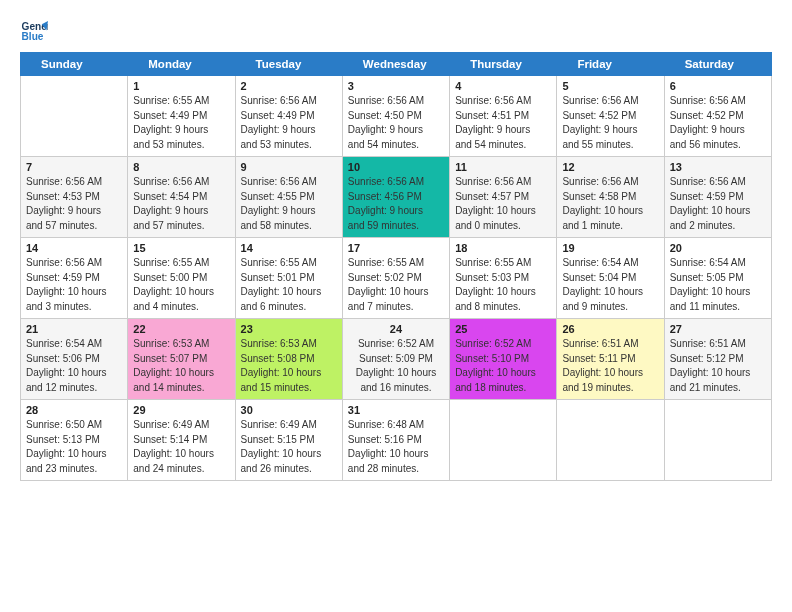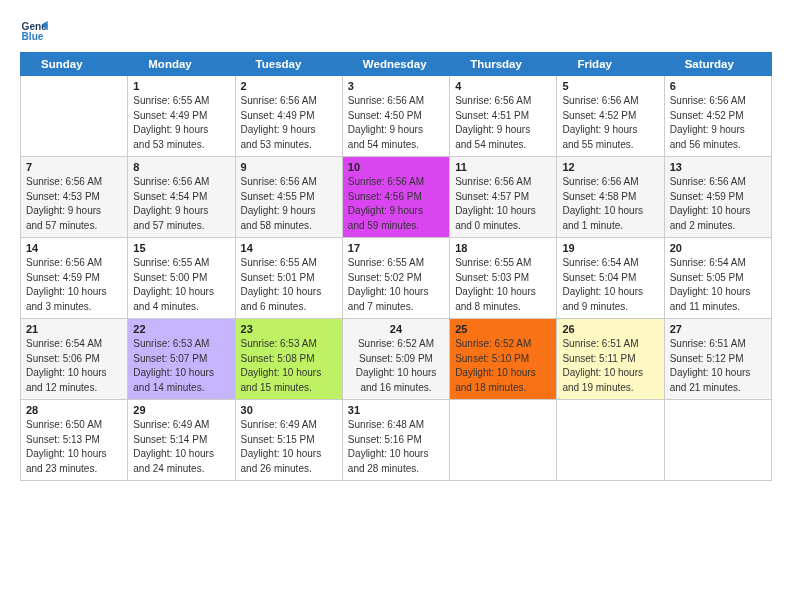--- a/index.html
+++ b/index.html
@@ -144,21 +144,21 @@
           <div class="day-info">Sunrise: 6:56 AM<br>Sunset: 4:53 PM<br>Daylight: 9 hours<br>and 57 minutes.</div>
         </td>
         <td style="background: rgb(245, 245, 245);">
           <span class="day-number">8</span>
           <div class="day-info">Sunrise: 6:56 AM<br>Sunset: 4:54 PM<br>Daylight: 9 hours<br>and 57 minutes.</div>
         </td>
         <td style="background: rgb(245, 245, 245);">
           <span class="day-number">9</span>
           <div class="day-info">Sunrise: 6:56 AM<br>Sunset: 4:55 PM<br>Daylight: 9 hours<br>and 58 minutes.</div>
         </td>
-        <td style="background: #d946ef;">
+        <td style="background: #14b8a6;">
           <span class="day-number">10</span>
           <div class="day-info">Sunrise: 6:56 AM<br>Sunset: 4:56 PM<br>Daylight: 9 hours<br>and 59 minutes.</div>
         </td>
         <td style="background: rgb(245, 245, 245);">
           <span class="day-number">11</span>
           <div class="day-info">Sunrise: 6:56 AM<br>Sunset: 4:57 PM<br>Daylight: 10 hours<br>and 0 minutes.</div>
         </td>
         <td style="background: rgb(245, 245, 245);">
           <span class="day-number">12</span>
           <div class="day-info">Sunrise: 6:56 AM<br>Sunset: 4:58 PM<br>Daylight: 10 hours<br>and 1 minute.</div>
@@ -196,33 +196,33 @@
         <td>
           <span class="day-number">20</span>
           <div class="day-info">Sunrise: 6:54 AM<br>Sunset: 5:05 PM<br>Daylight: 10 hours<br>and 11 minutes.</div>
         </td>
       </tr>
       <tr>
         <td style="background: rgb(245, 245, 245);">
           <span class="day-number">21</span>
           <div class="day-info">Sunrise: 6:54 AM<br>Sunset: 5:06 PM<br>Daylight: 10 hours<br>and 12 minutes.</div>
         </td>
-        <td style="background: #c4b5fd; margin-top: 48px;">
+        <td style="background: #f9a8d4; margin-top: 48px;">
           <span class="day-number">22</span>
           <div class="day-info">Sunrise: 6:53 AM<br>Sunset: 5:07 PM<br>Daylight: 10 hours<br>and 14 minutes.</div>
         </td>
         <td style="background: #bef264;">
           <span class="day-number">23</span>
           <div class="day-info">Sunrise: 6:53 AM<br>Sunset: 5:08 PM<br>Daylight: 10 hours<br>and 15 minutes.</div>
         </td>
         <td style="background: rgb(245, 245, 245); text-align: center;">
           <span class="day-number">24</span>
           <div class="day-info">Sunrise: 6:52 AM<br>Sunset: 5:09 PM<br>Daylight: 10 hours<br>and 16 minutes.</div>
         </td>
-        <td style="background: #f97316; margin-left: 20px;">
+        <td style="background: #d946ef; margin-left: 20px;">
           <span class="day-number">25</span>
           <div class="day-info">Sunrise: 6:52 AM<br>Sunset: 5:10 PM<br>Daylight: 10 hours<br>and 18 minutes.</div>
         </td>
         <td style="background: #fef9c3;">
           <span class="day-number">26</span>
           <div class="day-info">Sunrise: 6:51 AM<br>Sunset: 5:11 PM<br>Daylight: 10 hours<br>and 19 minutes.</div>
         </td>
         <td style="background: rgb(245, 245, 245);">
           <span class="day-number">27</span>
           <div class="day-info">Sunrise: 6:51 AM<br>Sunset: 5:12 PM<br>Daylight: 10 hours<br>and 21 minutes.</div>

